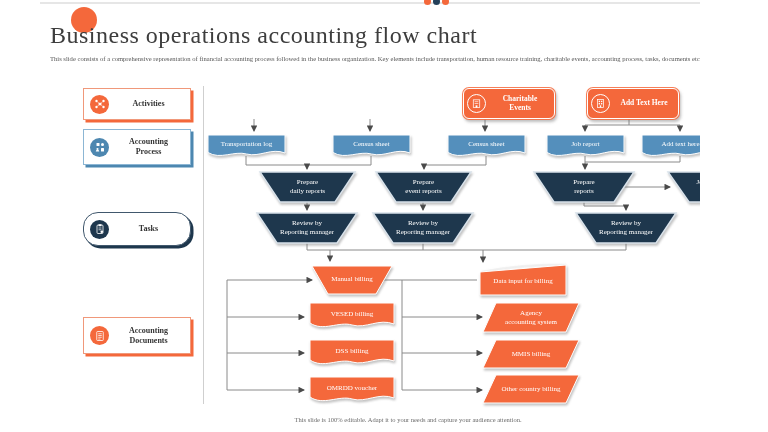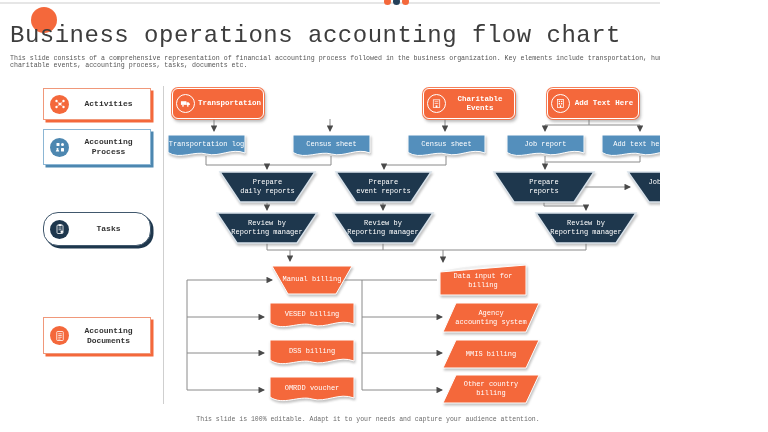--- a/index.html
+++ b/index.html
@@ -1,18 +1,19 @@
 <!DOCTYPE html>
 <html><head>
 <meta charset="utf-8">
 <style>
   html,body{margin:0;padding:0;background:#fff;}
   #slide{
     position:relative;width:660px;height:432px;background:#fff;overflow:hidden;
-    font-family:Liberation Mono, monospace;
+    font-family:Liberation Serif, serif;
+    margin-left:40px;
   }
   
   .topline{position:absolute;left:0;top:2px;width:768px;height:2px;background:#e6e6e6;}
   .dot{position:absolute;top:-2px;width:7px;height:7px;border-radius:50%;}
   
   .accent-circle{position:absolute;left:31px;top:7px;width:26px;height:26px;border-radius:50%;background:#F4683B;z-index:1;}
   .title{position:absolute;left:10px;top:22px;width:700px;font-size:24px;font-weight:400;color:#3d3d3d;letter-spacing:.5px;z-index:2;}
   .subtitle{position:absolute;left:10px;top:55px;width:752px;font-size:6.6px;color:#565656;z-index:2;}
   
   .leg-box{position:absolute;background:#fff;display:flex;align-items:center;z-index:3;
@@ -184,31 +185,20 @@
       <path class="odoc" transform="translate(270,377)" d="M0 0 h84 v21 c-15,-6 -28,5 -42,1 c-13,-4 -29,7 -42,-2 z"></path>
 
       <polygon class="ocard" points="440,272 526,265 526,295 440,295"></polygon>
       <path d="M441,270 Q484,262 525,263" stroke="#fff" fill="none" stroke-width="1" opacity="0.85"></path>
       <polygon class="opar" points="456,303 539,303 526,332 443,332"></polygon>
       <polygon class="opar" points="456,340 539,340 526,368 443,368"></polygon>
       <polygon class="opar" points="456,375 539,375 526,403 443,403"></polygon>
     </g>
   </svg>
 
-  <div class="act-box" style="left:172px;top:88px;width:84px;">
-    <span class="icon-ring">
-      <svg width="11" height="11" viewBox="0 0 24 24">
-          <rect x="2" y="7" width="12" height="8" fill="#fff"></rect>
-          <path d="M14,9 h4.5 l3,3.5 V15 h-7.5 z" fill="#fff"></path>
-          <circle cx="6.5" cy="17" r="2" fill="#fff"></circle>
-          <circle cx="17" cy="17" r="2" fill="#fff"></circle>
-        </svg>
-    </span>
-    <span class="act-label">Transportation</span>
-  </div>
   <div class="act-box" style="left:423px;top:88px;width:84px;">
     <span class="icon-ring">
       <svg width="11" height="11" viewBox="0 0 24 24">
           <rect x="5" y="4" width="14" height="17" fill="none" stroke="#fff" stroke-width="1.6"></rect>
           <line x1="8" y1="8" x2="16" y2="8" stroke="#fff" stroke-width="1.4"></line>
           <line x1="8" y1="12" x2="16" y2="12" stroke="#fff" stroke-width="1.4"></line>
           <rect x="10" y="16" width="4" height="5" fill="#fff"></rect>
         </svg>
     </span>
     <span class="act-label">Charitable

